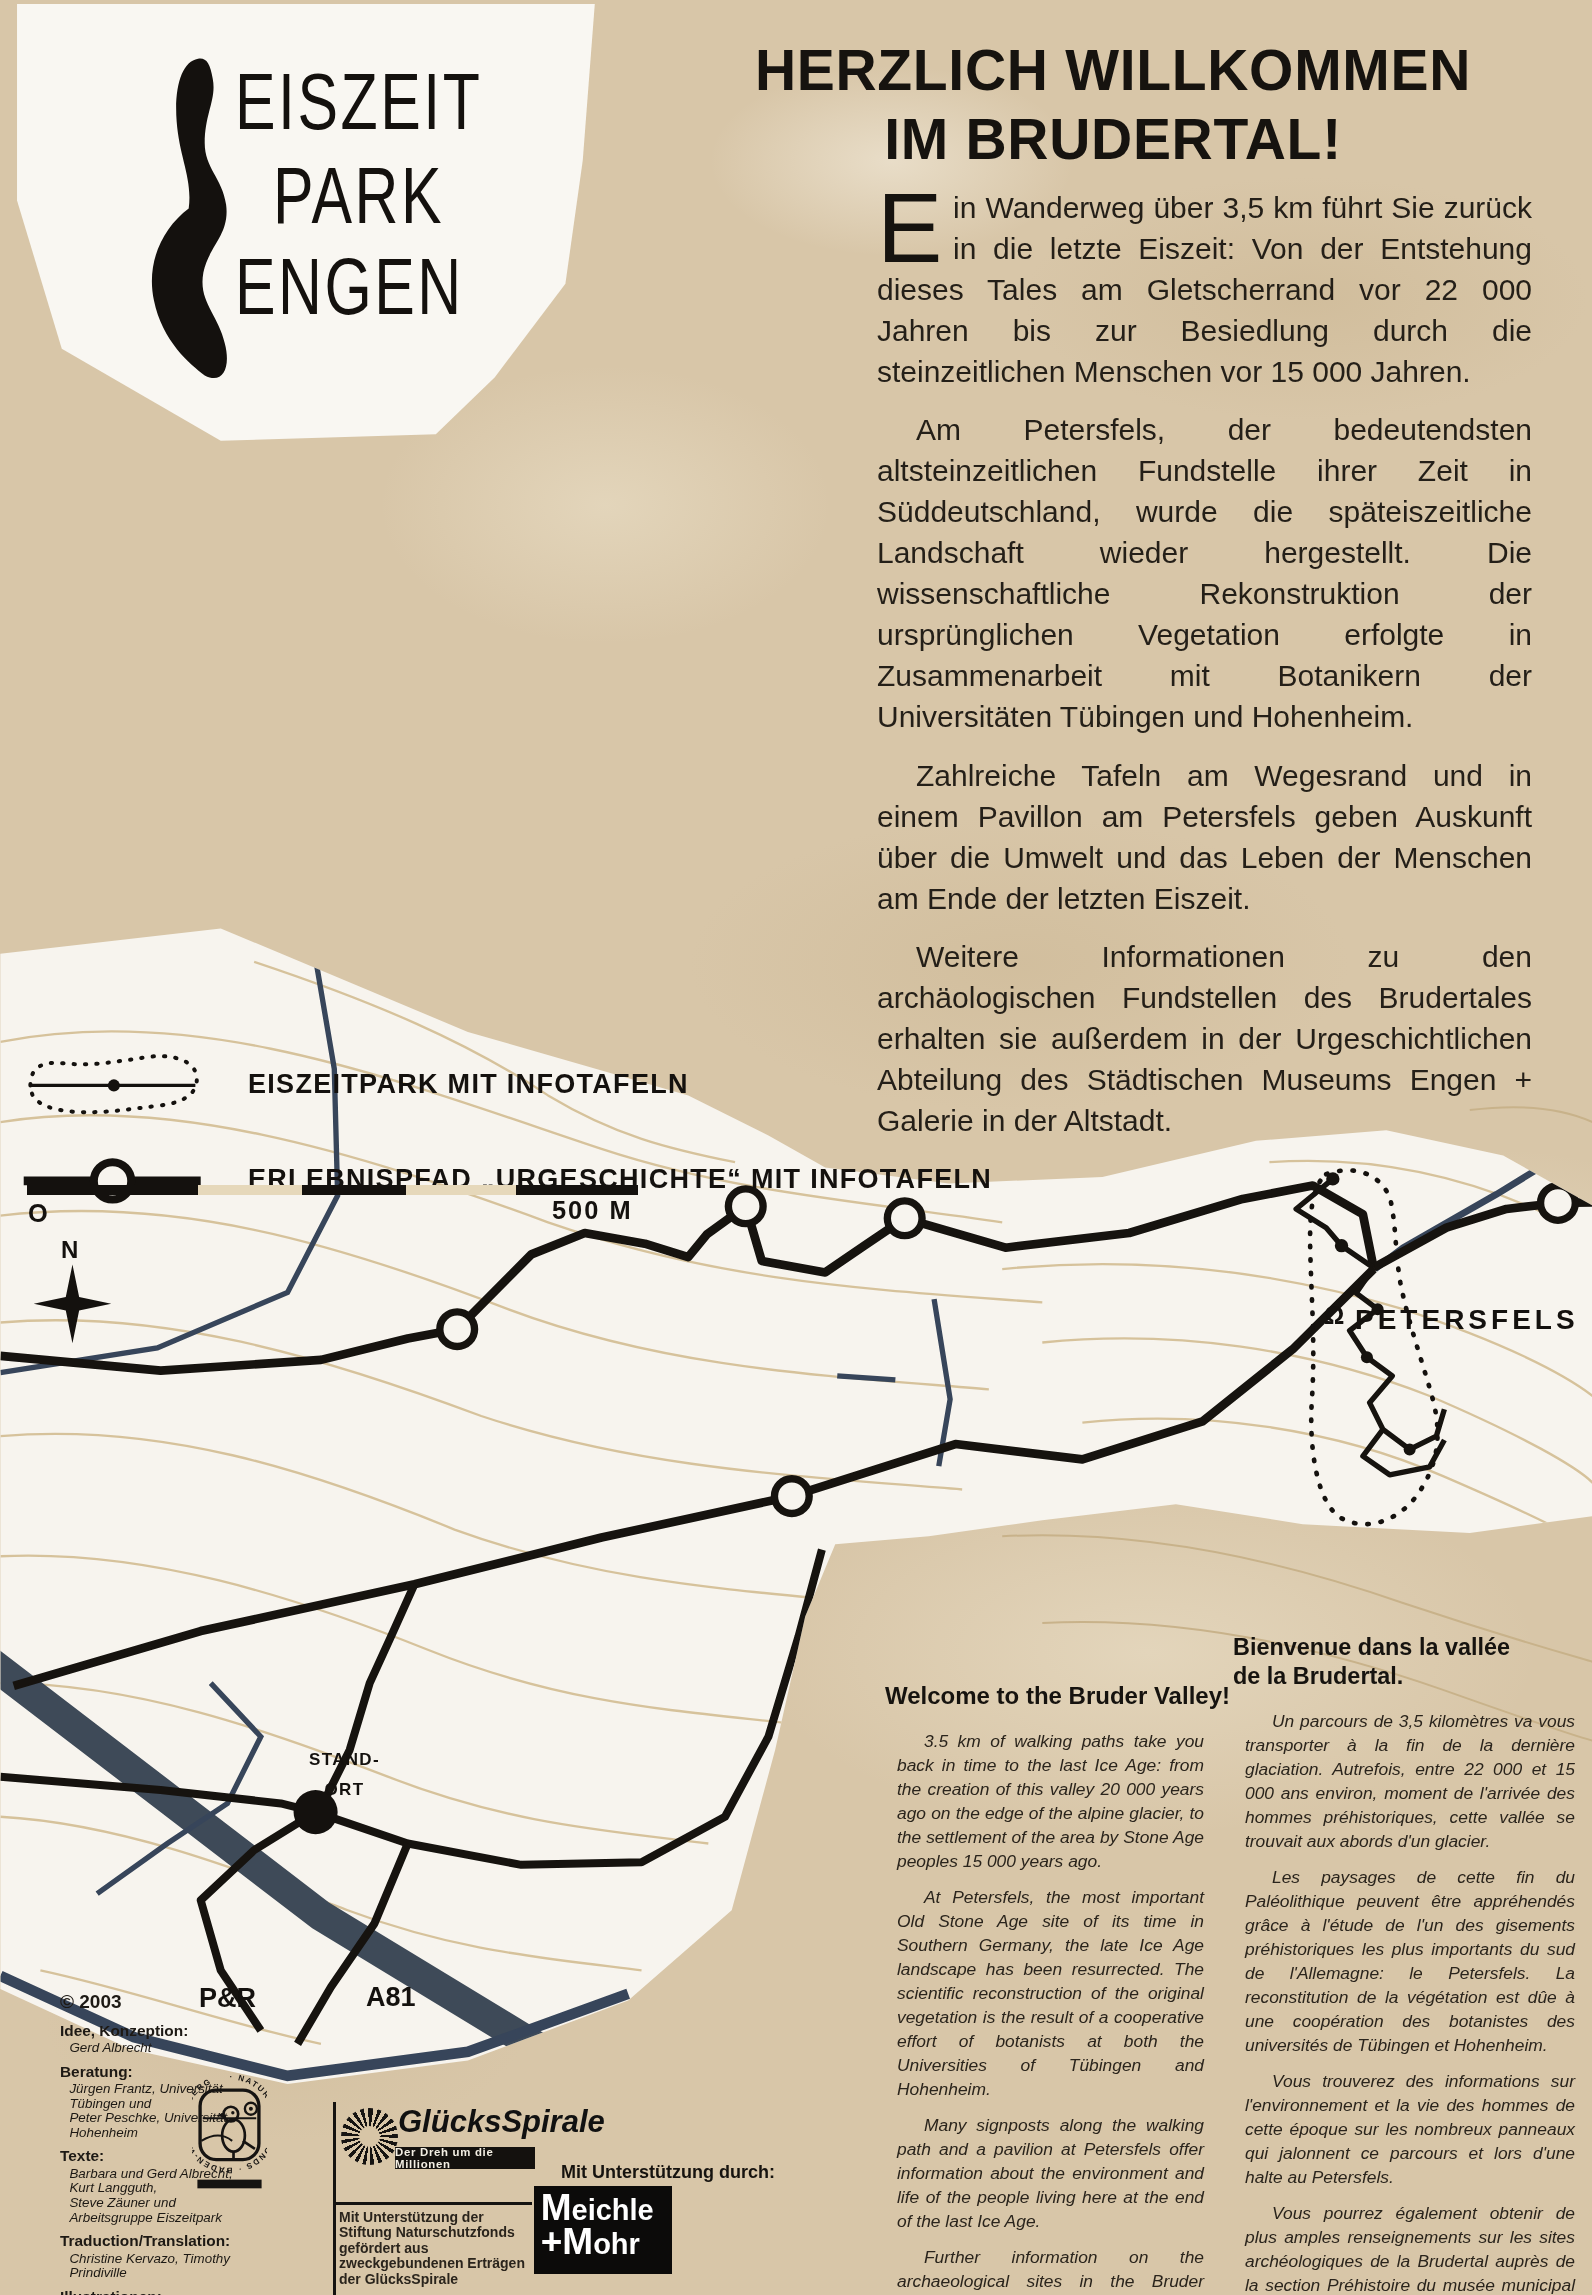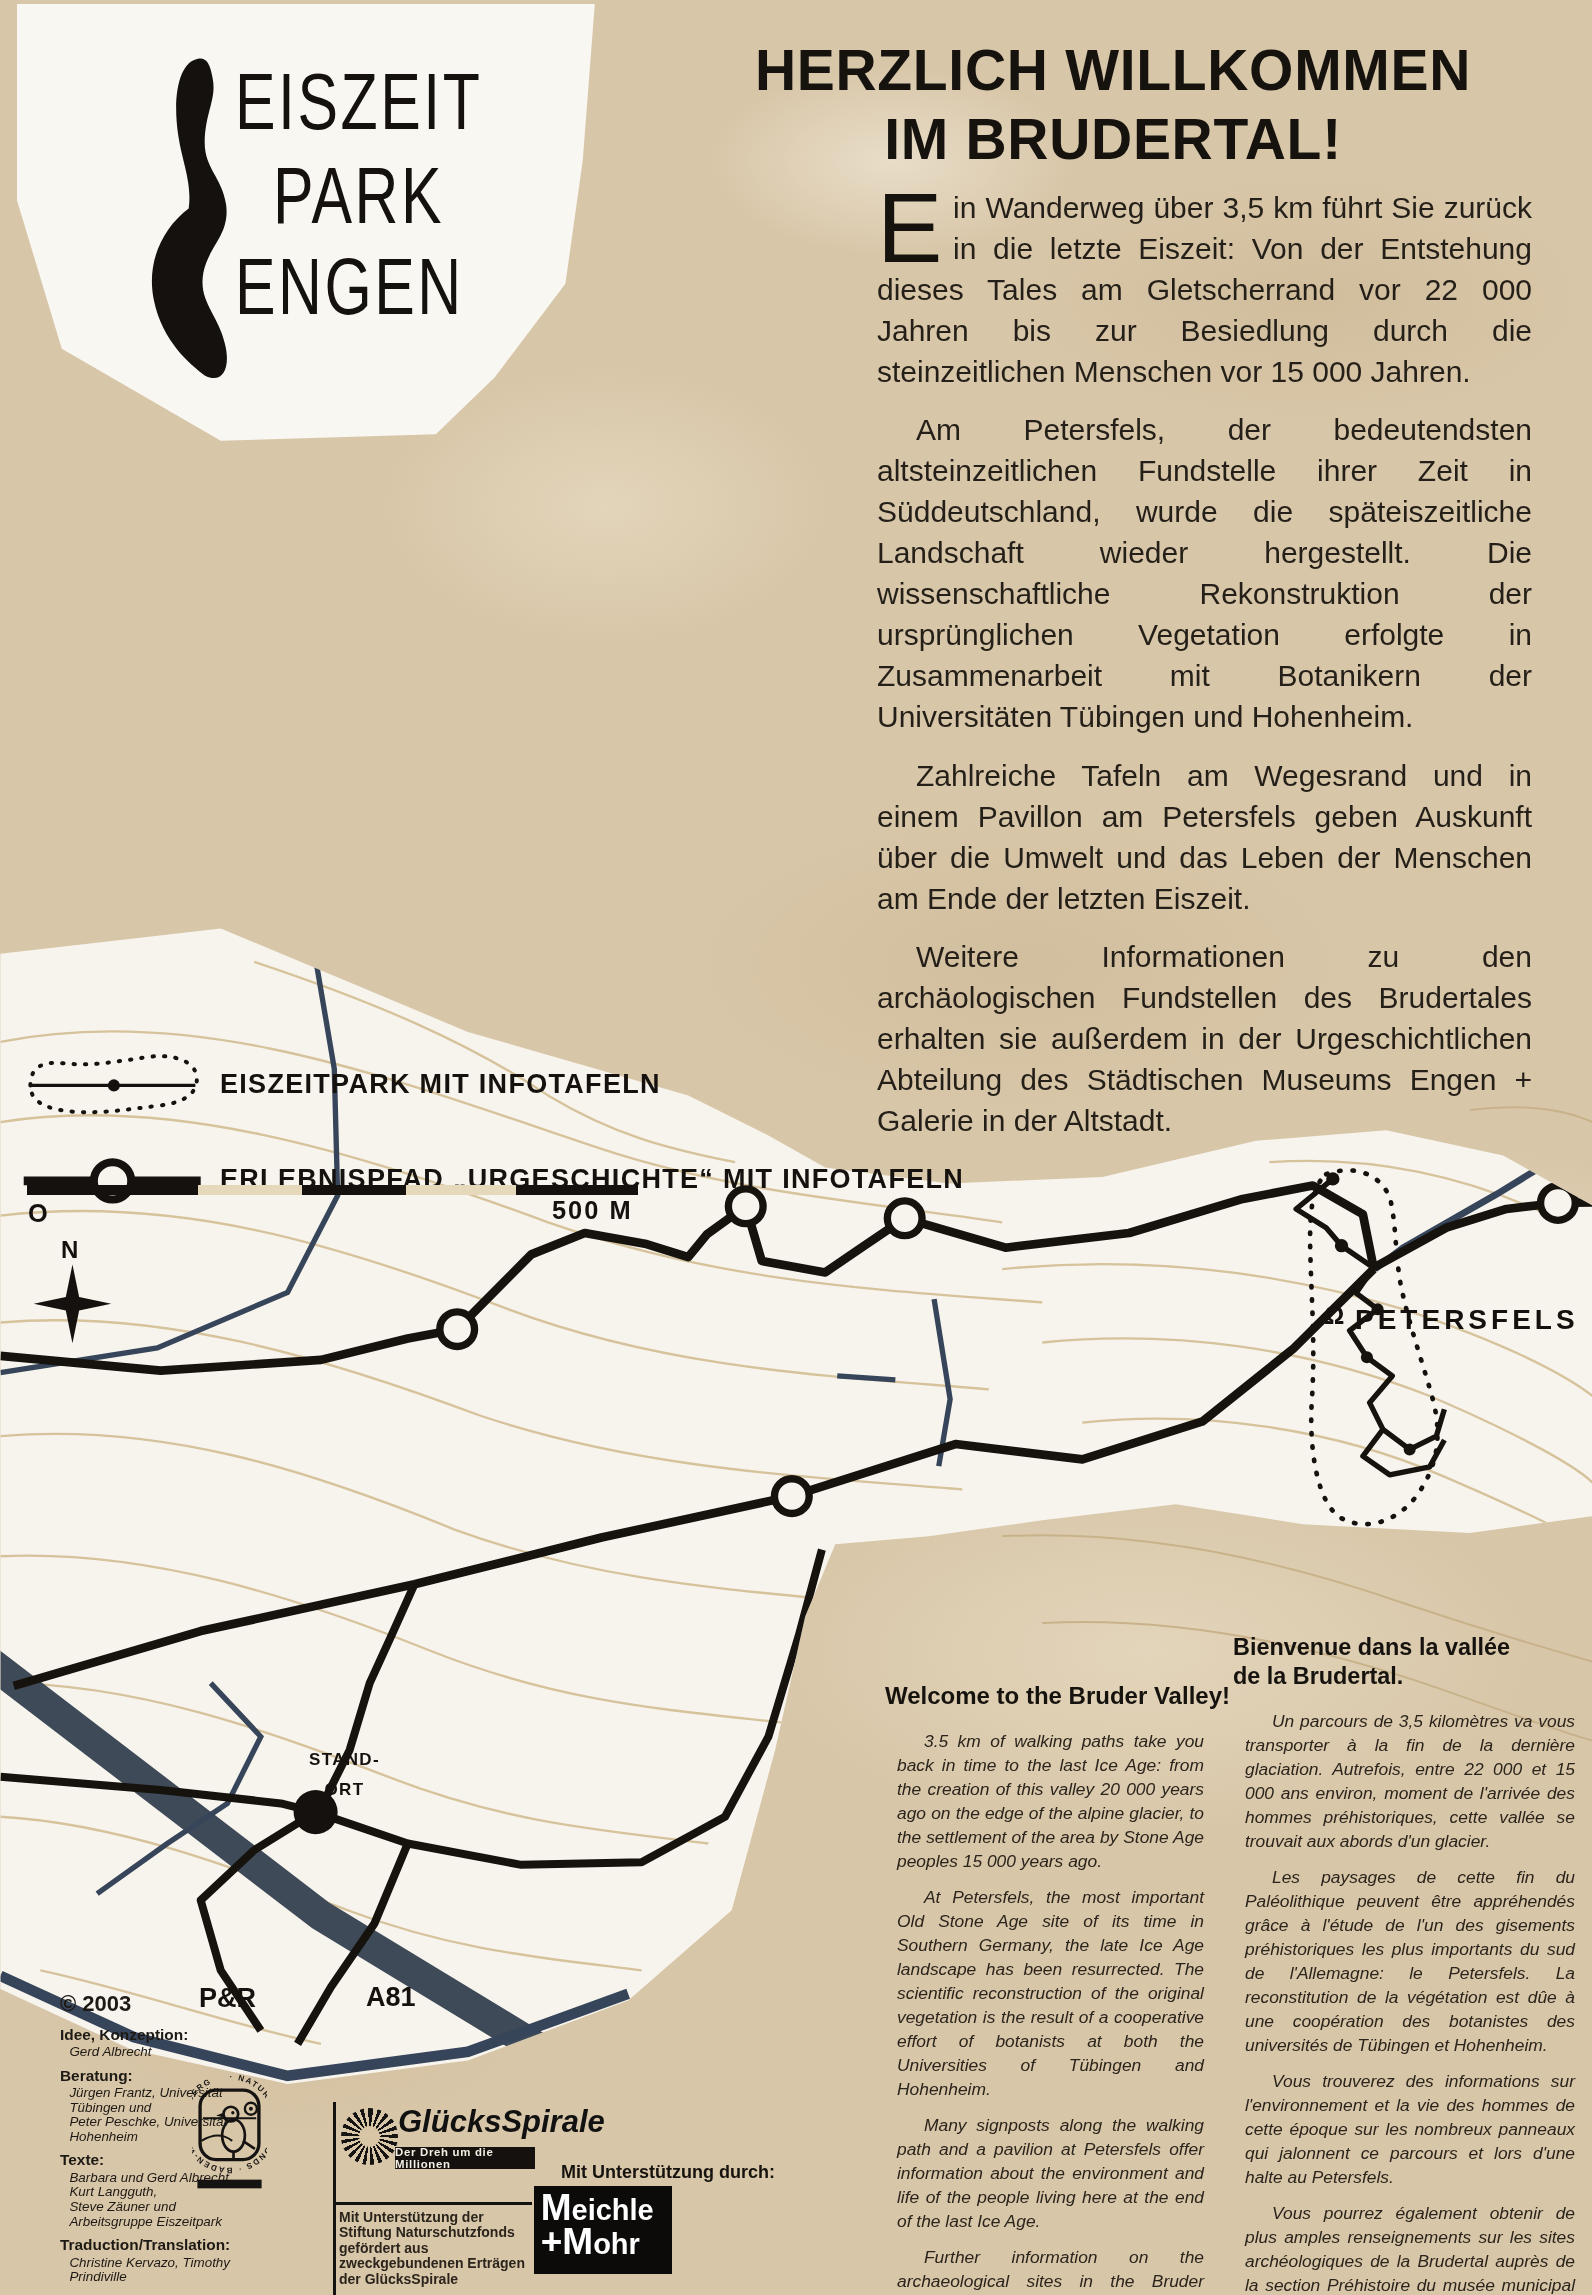--- a/index.html
+++ b/index.html
@@ -24,32 +24,32 @@
   
   .de-heading{position:absolute;left:722px;top:36px;width:782px;text-align:center;
     font-size:57px;line-height:69px;font-weight:700;letter-spacing:0.7px;white-space:pre-line;color:#16130f;}
   .de-body{position:absolute;left:877px;top:187px;width:655px;font-size:30px;line-height:41px;
     text-align:justify;color:#241f18;}
   .de-body p{margin:0 0 17.4px 0;}
   .de-body p.indent{text-indent:39px;}
   .dropcap{float:left;font-size:98px;line-height:77px;padding:2.7px 10.7px 0 0;font-weight:500;color:#16130f;}
   
   .maplabel{position:absolute;font-weight:700;color:#14110e;white-space:pre-line;}
-  .legend-label{font-size:27px;letter-spacing:1.3px;}
+  .legend-label{font-size:27px;letter-spacing:1.3px;margin-left:28px;}
   
   .scalebar{position:absolute;left:27px;top:1185px;width:611px;height:10px;background:#e6d8ba;}
   .scalebar .seg{position:absolute;top:0;height:10px;background:#14110e;}
   
   .col-heading{position:absolute;font-weight:700;color:#16130f;}
   .col-body{position:absolute;font-size:17.4px;line-height:24px;font-style:italic;
     text-align:justify;color:#2a241c;}
   .col-body p{margin:12px;text-indent:27px;}
   
   .credits{position:absolute;left:60px;top:1991px;width:220px;color:#1d1914;}
-  .credits .cop{font-weight:700;font-size:22px;margin-bottom:9px;}
+  .credits .cop{font-weight:700;font-size:19px;margin-bottom:9px;}
   .credits h4{margin:6.7px 0 1.3px 0;font-size:15.4px;font-weight:700;}
   .credits div.names{font-size:13.4px;line-height:14.7px;font-style:italic;margin-left:9.4px;white-space:pre-line;}
   
   .vline{position:absolute;left:333px;top:2102px;width:3.3px;height:194px;background:#151311;}
   .hrule{position:absolute;left:334px;top:2202px;width:198px;height:2.7px;background:#151311;}
   .spiral{position:absolute;left:341px;top:2108px;width:57px;height:57px;border-radius:50%;
     background:repeating-conic-gradient(#161412 0deg 8deg, rgba(0,0,0,0) 8deg 17deg);}
   .spiral::after{content:"";position:absolute;inset:18px;border-radius:50%;background:#d7c5a6;}
   .gs-name{position:absolute;left:398px;top:2104px;font-size:31px;font-weight:700;font-style:italic;color:#111;}
   .gs-bar{position:absolute;left:395px;top:2147px;width:140px;height:22px;background:#14110e;color:#f4efe4;

